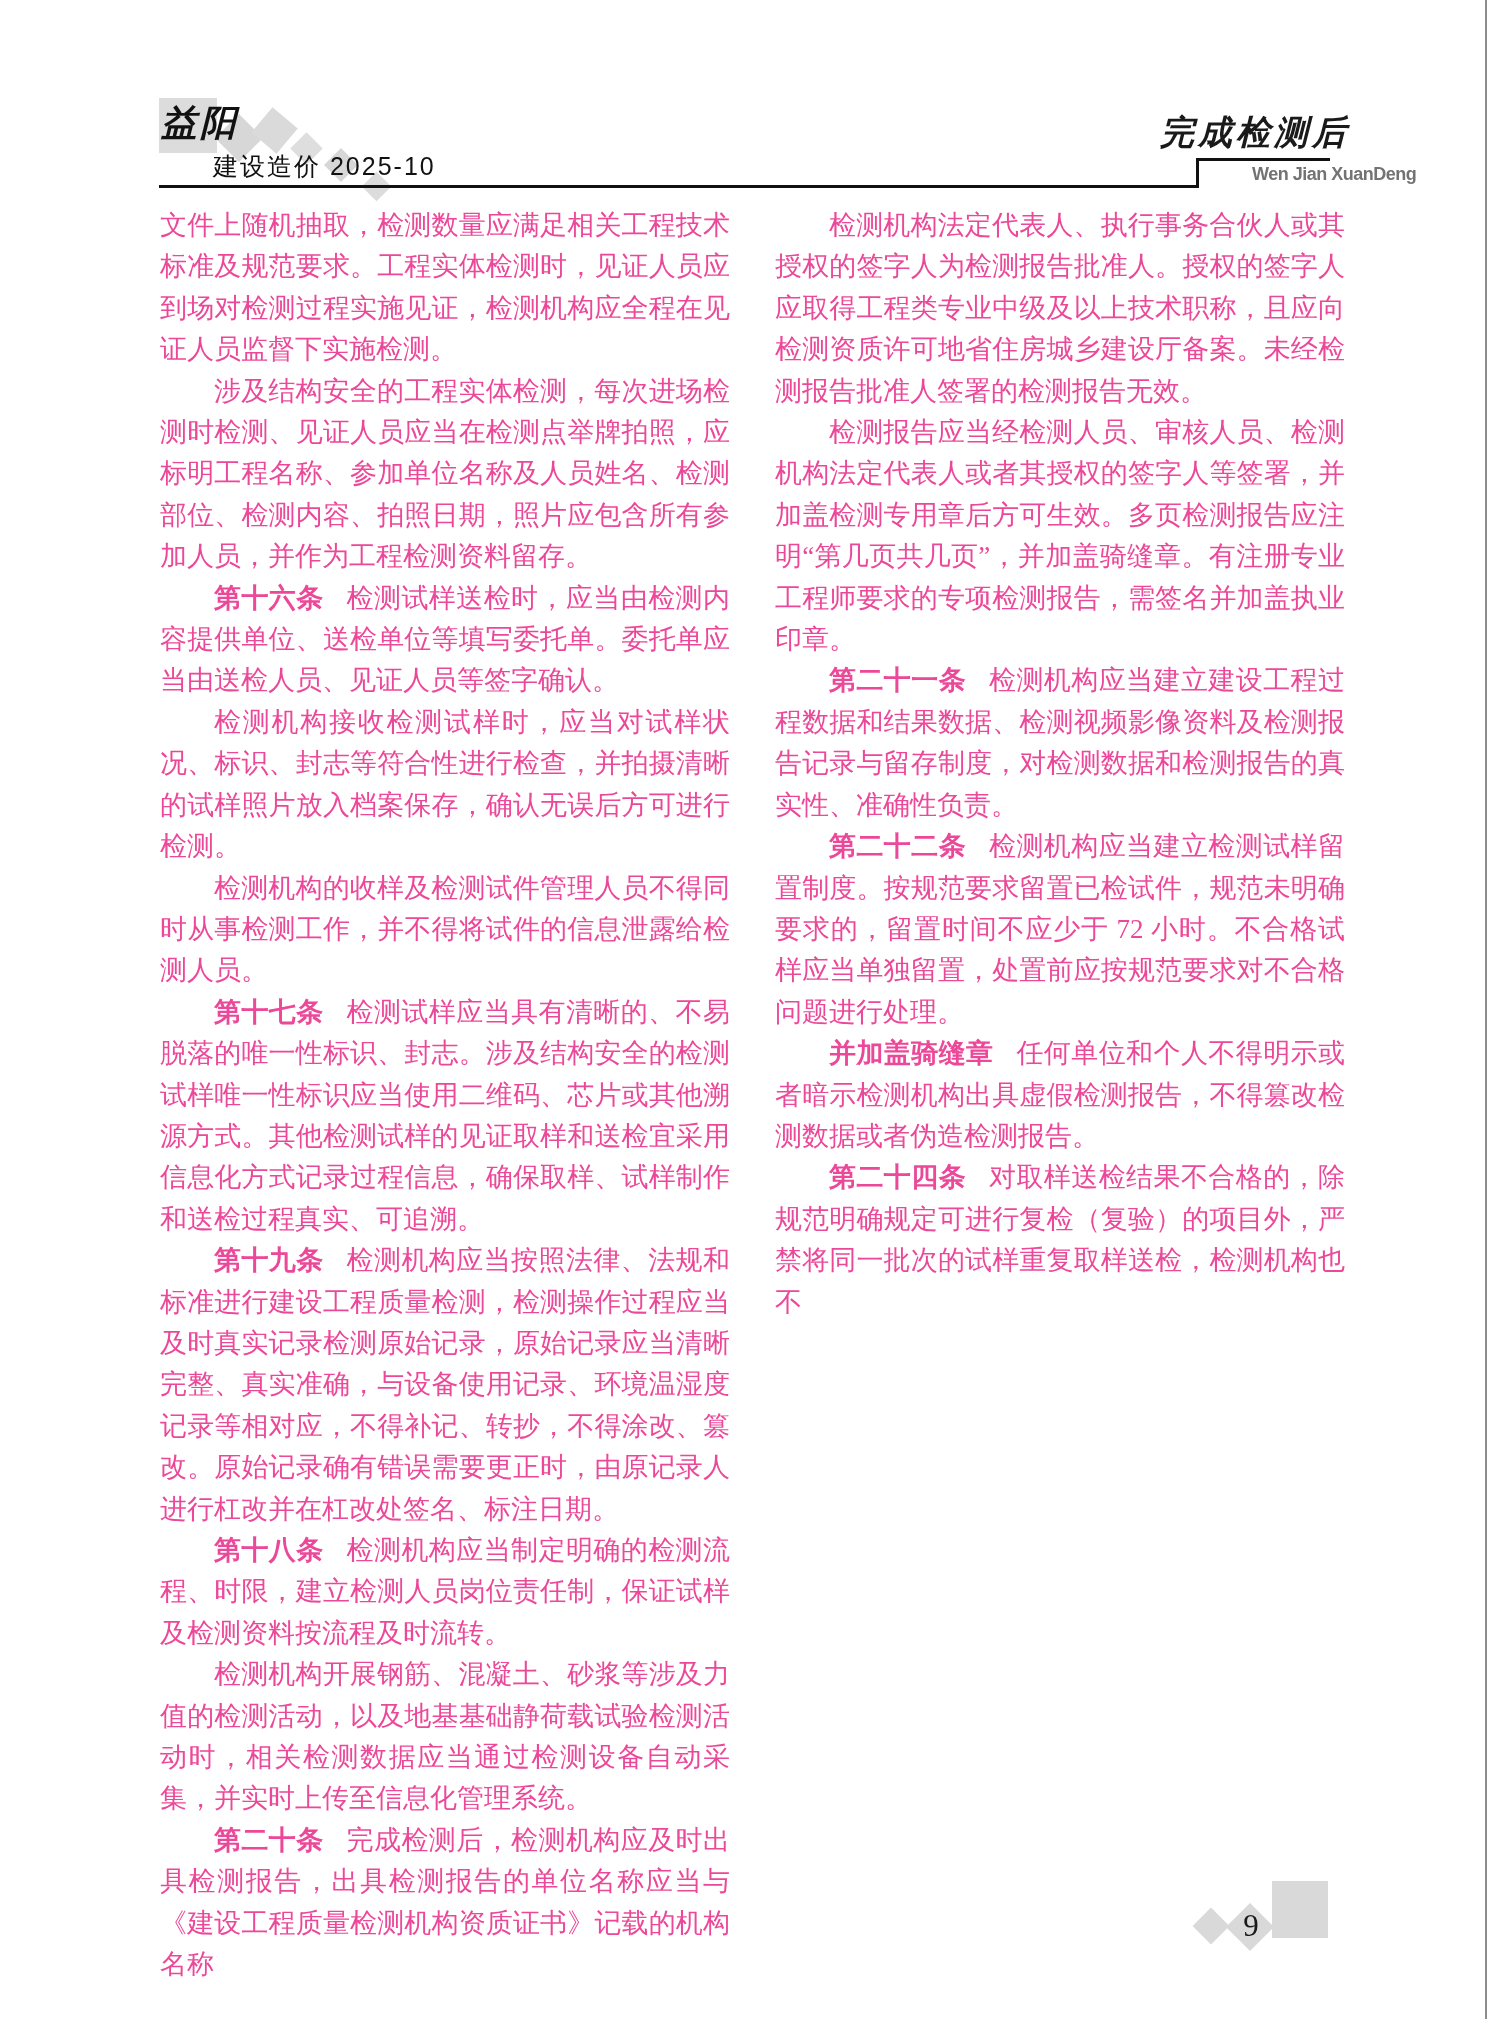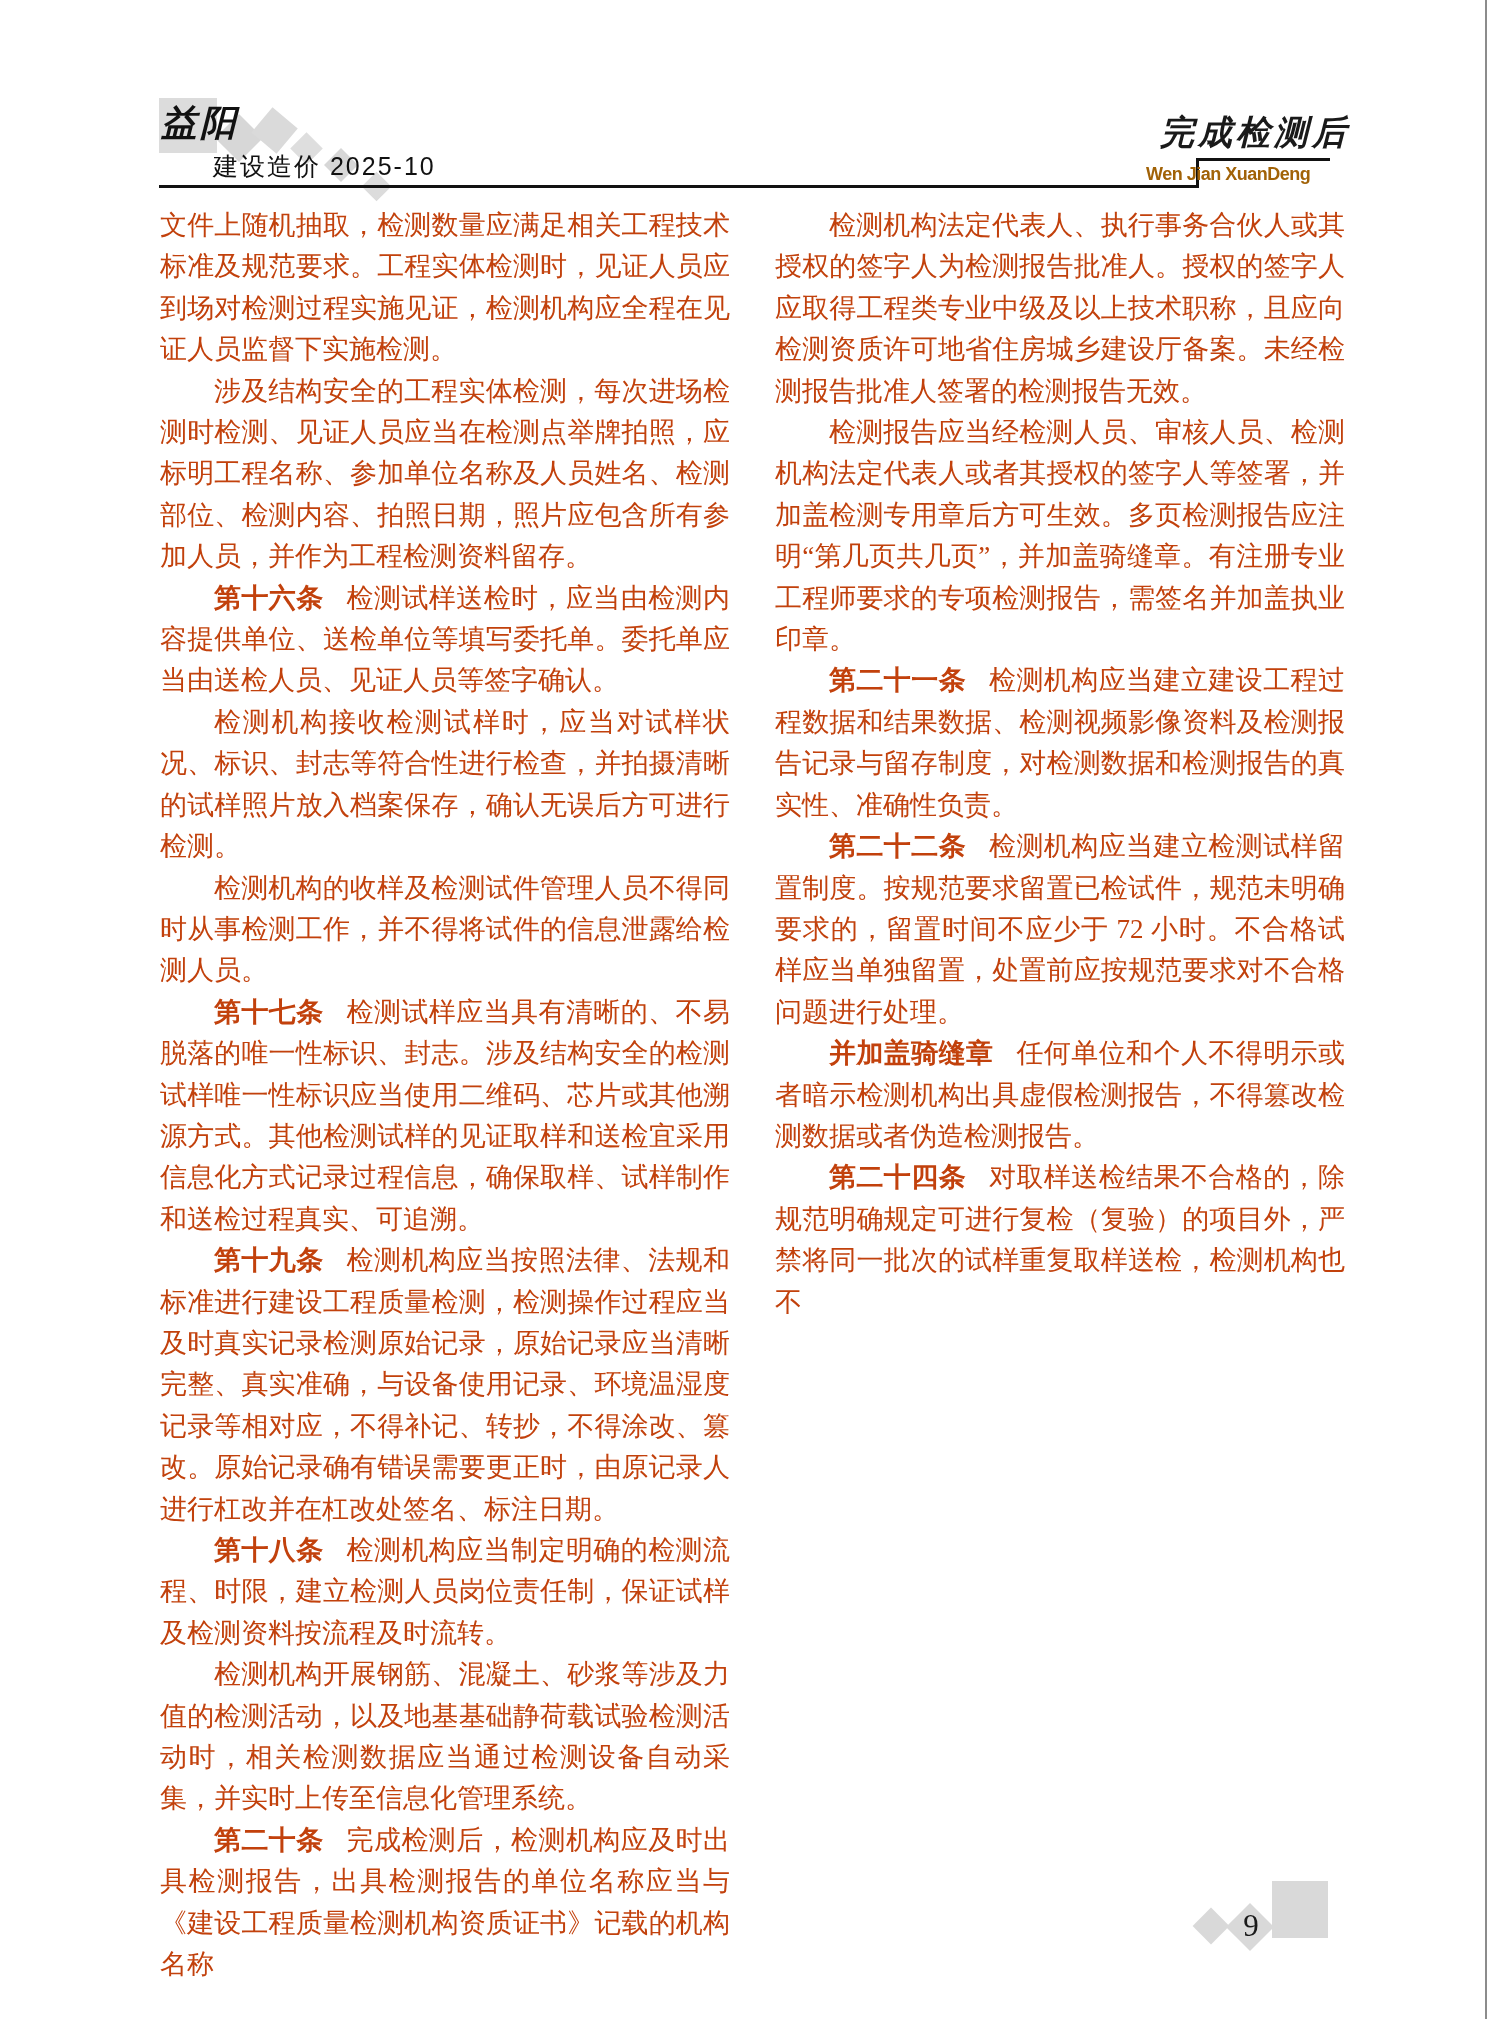--- a/index.html
+++ b/index.html
@@ -26,30 +26,30 @@
   .diamond{position:absolute;z-index:0;}
   .rule-main{position:absolute;left:159px;top:185px;width:1039px;height:3px;background:#111;z-index:2;}
   .rule-vert{position:absolute;left:1196px;top:158px;width:3px;height:30px;background:#111;z-index:2;}
   .rule-upper{position:absolute;left:1196px;top:158px;width:134px;height:3px;background:#111;z-index:2;}
   .section-title{
     position:absolute;left:1160px;top:110px;width:170px;z-index:3;text-align:right;
     font-family:"DejaVu Serif","Liberation Serif",serif;
     font-weight:bold;font-style:italic;font-size:34px;letter-spacing:4px;color:#1a1a1a;white-space:nowrap;
   }
   .section-subtitle{
-    position:absolute;left:1146px;top:164px;z-index:3;
+    position:absolute;left:1252px;top:164px;z-index:3;
     font-family:"Liberation Sans","DejaVu Sans",sans-serif;
-    font-weight:bold;font-size:18px;letter-spacing:-0.5px;color:#a16207;white-space:nowrap;
+    font-weight:bold;font-size:18px;letter-spacing:-0.5px;color:#737373;white-space:nowrap;
   }
   
   .column{
     position:absolute;top:205px;width:570px;
     font-size:27px;line-height:41.4px;
     text-align:justify;text-justify:inter-ideograph;
-    color:#c2410c;
+    color:#ec4899;
   }
   .column-left{left:160px;}
   .column-right{left:775px;}
   .para{margin:0;padding:0;}
   .para.indent{text-indent:2em;}
   .lead{
     font-weight:bold;
     font-family:"Liberation Sans","DejaVu Sans",sans-serif;
     margin-right:0.85em;
   }

